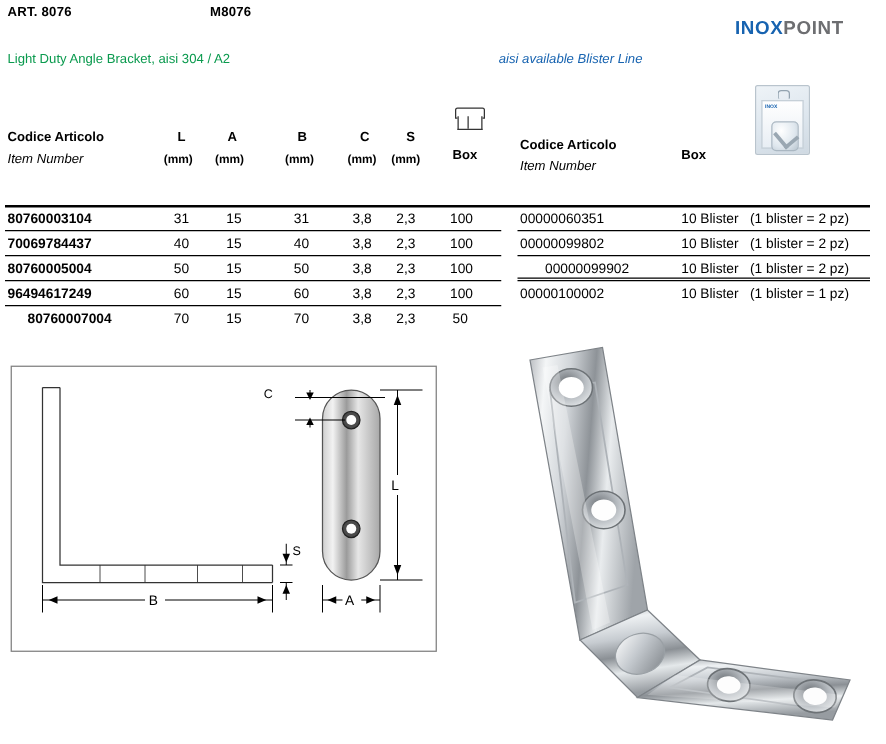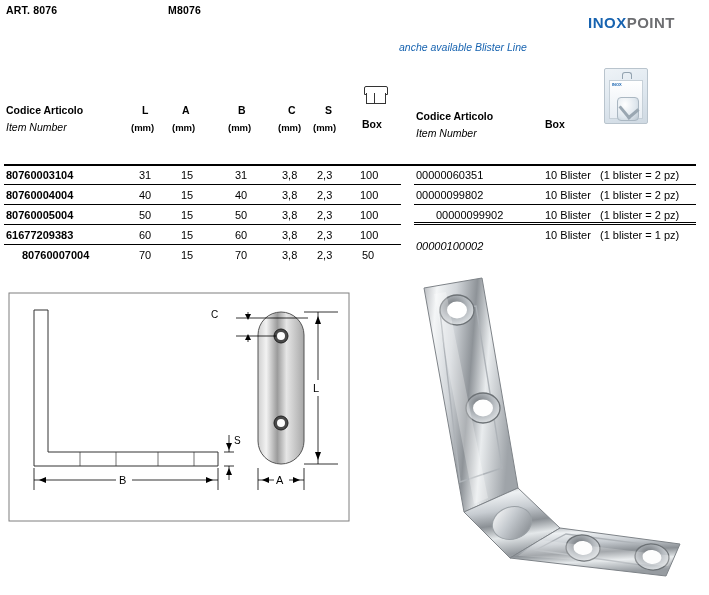--- a/index.html
+++ b/index.html
@@ -240,21 +240,22 @@
     height: 312px;
   }
 </style>
 </head>
 <body>
 
 <div class="page">
 
   <div class="hdr-art">ART. 8076</div>
   <div class="hdr-m">M8076</div>
-  <div class="blister-en">anche available Blister Line</div>
+  <div class="hdr-en">Light Duty Angle Bracket, aisi 304 / A2</div>
+  <div class="blister-en">aisi available Blister Line</div>
 
   <div class="logo">
     <span class="inox">INOX</span><span class="point">POINT</span>
   </div>
 
   <div class="blister-photo">
     <div class="hook"></div>
     <div class="card">
       <div class="brand">INOX</div>
       <div class="bubble"></div>
@@ -300,21 +301,21 @@
     <div class="cell" style="left:235px; top:73px;">31</div>
     <div class="cell" style="left:282px; top:73px;">3,8</div>
     <div class="cell" style="left:317px; top:73px;">2,3</div>
     <div class="cell" style="left:360px; top:73px;">100</div>
     <div class="cell" style="left:416px; top:73px;">00000060351</div>
     <div class="cell" style="left:545px; top:73px;">10 Blister</div>
     <div class="cell" style="left:600px; top:73px;">(1 blister = 2 pz)</div>
     <div class="rowline" style="top:88px;"></div>
     <div class="rowline right" style="top:88px;"></div>
 
-    <div class="cell b" style="left:6px;   top:93px;">80760004004</div>
+    <div class="cell b" style="left:6px;   top:93px;">70069784437</div>
     <div class="cell" style="left:139px; top:93px;">40</div>
     <div class="cell" style="left:181px; top:93px;">15</div>
     <div class="cell" style="left:235px; top:93px;">40</div>
     <div class="cell" style="left:282px; top:93px;">3,8</div>
     <div class="cell" style="left:317px; top:93px;">2,3</div>
     <div class="cell" style="left:360px; top:93px;">100</div>
     <div class="cell" style="left:416px; top:93px;">00000099802</div>
     <div class="cell" style="left:545px; top:93px;">10 Blister</div>
     <div class="cell" style="left:600px; top:93px;">(1 blister = 2 pz)</div>
     <div class="rowline" style="top:108px;"></div>
@@ -326,28 +327,28 @@
     <div class="cell" style="left:235px; top:113px;">50</div>
     <div class="cell" style="left:282px; top:113px;">3,8</div>
     <div class="cell" style="left:317px; top:113px;">2,3</div>
     <div class="cell" style="left:360px; top:113px;">100</div>
     <div class="cell" style="left:416px; top:113px;padding-left:20px;">00000099902</div>
     <div class="cell" style="left:545px; top:113px;">10 Blister</div>
     <div class="cell" style="left:600px; top:113px;">(1 blister = 2 pz)</div>
     <div class="rowline" style="top:128px;"></div>
     <div class="rowline right" style="top:128px;"></div>
 
-    <div class="cell b" style="left:6px;   top:133px;">61677209383</div>
+    <div class="cell b" style="left:6px;   top:133px;">96494617249</div>
     <div class="cell" style="left:139px; top:133px;">60</div>
     <div class="cell" style="left:181px; top:133px;">15</div>
     <div class="cell" style="left:235px; top:133px;">60</div>
     <div class="cell" style="left:282px; top:133px;">3,8</div>
     <div class="cell" style="left:317px; top:133px;">2,3</div>
     <div class="cell" style="left:360px; top:133px;">100</div>
-    <div class="cell" style="left:416px; top:144px;font-style:italic;">00000100002</div>
+    <div class="cell" style="left:416px; top:133px;">00000100002</div>
     <div class="cell" style="left:545px; top:133px;">10 Blister</div>
     <div class="cell" style="left:600px; top:133px;">(1 blister = 1 pz)</div>
     <div class="rowline" style="top:148px;"></div>
     <div class="rowline right" style="top:126px;"></div>
 
     <div class="cell b" style="left:22px;   top:153px;">80760007004</div>
     <div class="cell" style="left:139px; top:153px;">70</div>
     <div class="cell" style="left:181px; top:153px;">15</div>
     <div class="cell" style="left:235px; top:153px;">70</div>
     <div class="cell" style="left:282px; top:153px;">3,8</div>

